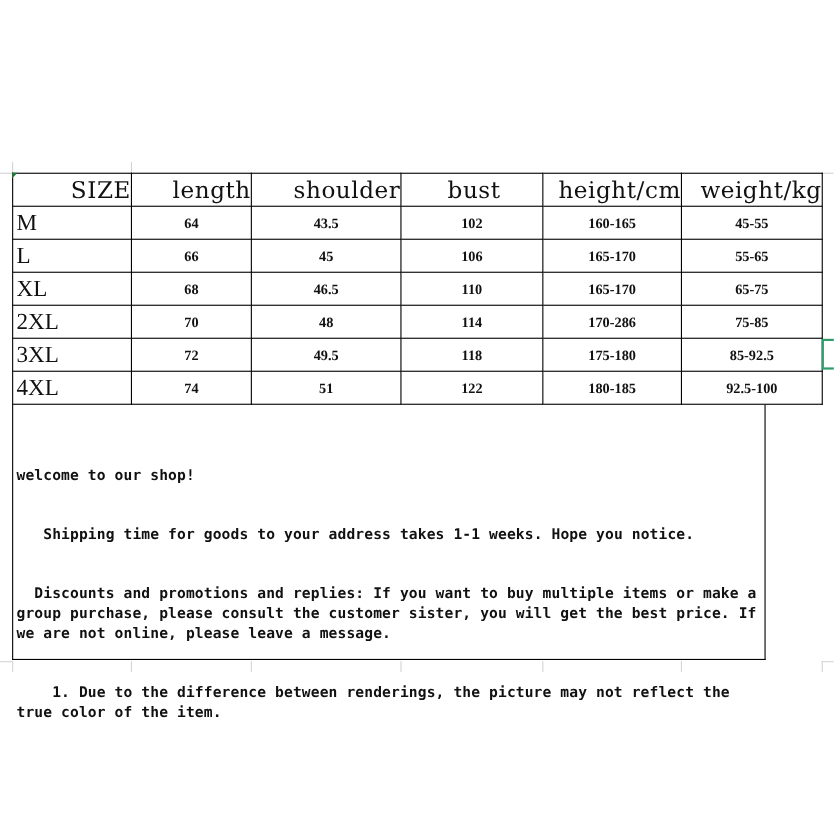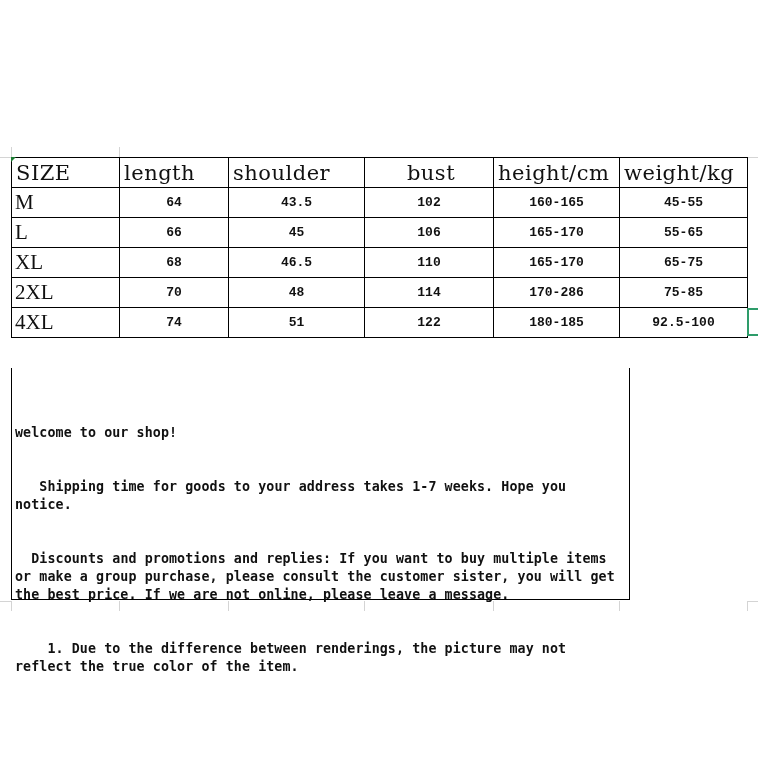--- a/index.html
+++ b/index.html
@@ -5,36 +5,36 @@
   html, body { margin:0; padding:0; background:#ffffff; }
   body { width:758px; height:758px; position:relative; overflow:hidden; }
   .sheet { position:absolute; left:0; top:0; width:758px; height:758px; }
   .gridstub { position:absolute; background:#d4d4d4; }
   table.size {
     position:absolute; left:11px; top:157px;
     border-collapse:collapse; table-layout:fixed;
   }
   table.size td {
     border:1px solid #000; height:29px; padding:0; vertical-align:middle;
-    font-family:Liberation Mono, monospace; font-size:13px;
+    font-family:Liberation Serif, serif; font-size:13px;
     font-weight:bold; color:#111; text-align:center; overflow:hidden; white-space:nowrap;
   }
   table.size tr.head td {
     font-family:"DejaVu Serif","Liberation Serif",serif; font-weight:normal;
-    font-size:21px; text-align:left; padding-left:4px; letter-spacing:0.5px;
+    font-size:21px; text-align:right; padding-left:4px; letter-spacing:0.5px;
   }
   table.size tr.head td.c-bust { text-align:center; padding-left:4px; }
   table.size td.size-label {
     text-align:left; padding-left:3px;
     font-family:"Liberation Serif","DejaVu Serif",serif; font-size:21px; font-weight:normal;
   }
   .corner-mark { position:absolute; left:11px; top:157px; width:0; height:0;
     border-top:5px solid #1e7e34; border-right:5px solid transparent; }
   .notes {
-    position:absolute; left:11px; top:368px; width:619px; height:232px;
+    position:absolute; left:11px; top:368px; width:685px; height:232px;
     border:1px solid #000; border-top:none; box-sizing:border-box;
     font-family:"DejaVu Sans Mono","Liberation Mono",monospace; font-size:13.3px; font-weight:bold;
     line-height:18px; color:#111; padding:20px 2px 0 3px; white-space:pre-wrap;
     letter-spacing:0.1px;
   }
   .notes p { margin:0; }
   .selection { position:absolute; left:747px; top:308px; width:14px; height:28px;
     border:2px solid #2e9c6a; box-sizing:border-box; }
 </style>
 </head>
@@ -100,34 +100,42 @@
     </tr>
     <tr>
       <td class="size-label">2XL</td>
       <td>70</td>
       <td>48</td>
       <td>114</td>
       <td>170-286</td>
       <td>75-85</td>
     </tr>
     <tr>
+      <td class="size-label">3XL</td>
+      <td>72</td>
+      <td>49.5</td>
+      <td>118</td>
+      <td>175-180</td>
+      <td>85-92.5</td>
+    </tr>
+    <tr>
       <td class="size-label">4XL</td>
       <td>74</td>
       <td>51</td>
       <td>122</td>
       <td>180-185</td>
       <td>92.5-100</td>
     </tr>
   </tbody>
     </table>
 
   <div class="corner-mark"></div>
 
   <div class="notes">
     <p>welcome to our shop!</p>
-    <p>   Shipping time for goods to your address takes 1-7 weeks. Hope you notice.</p>
+    <p>   Shipping time for goods to your address takes 1-1 weeks. Hope you notice.</p>
     <p>  Discounts and promotions and replies: If you want to buy multiple items or make a group purchase, please consult the customer sister, you will get the best price. If we are not online, please leave a message.</p>
     <p>    1. Due to the difference between renderings, the picture may not reflect the true color of the item.</p>
     
   </div>
 
   <div class="selection"></div>
 </div>
 
 </body></html>

